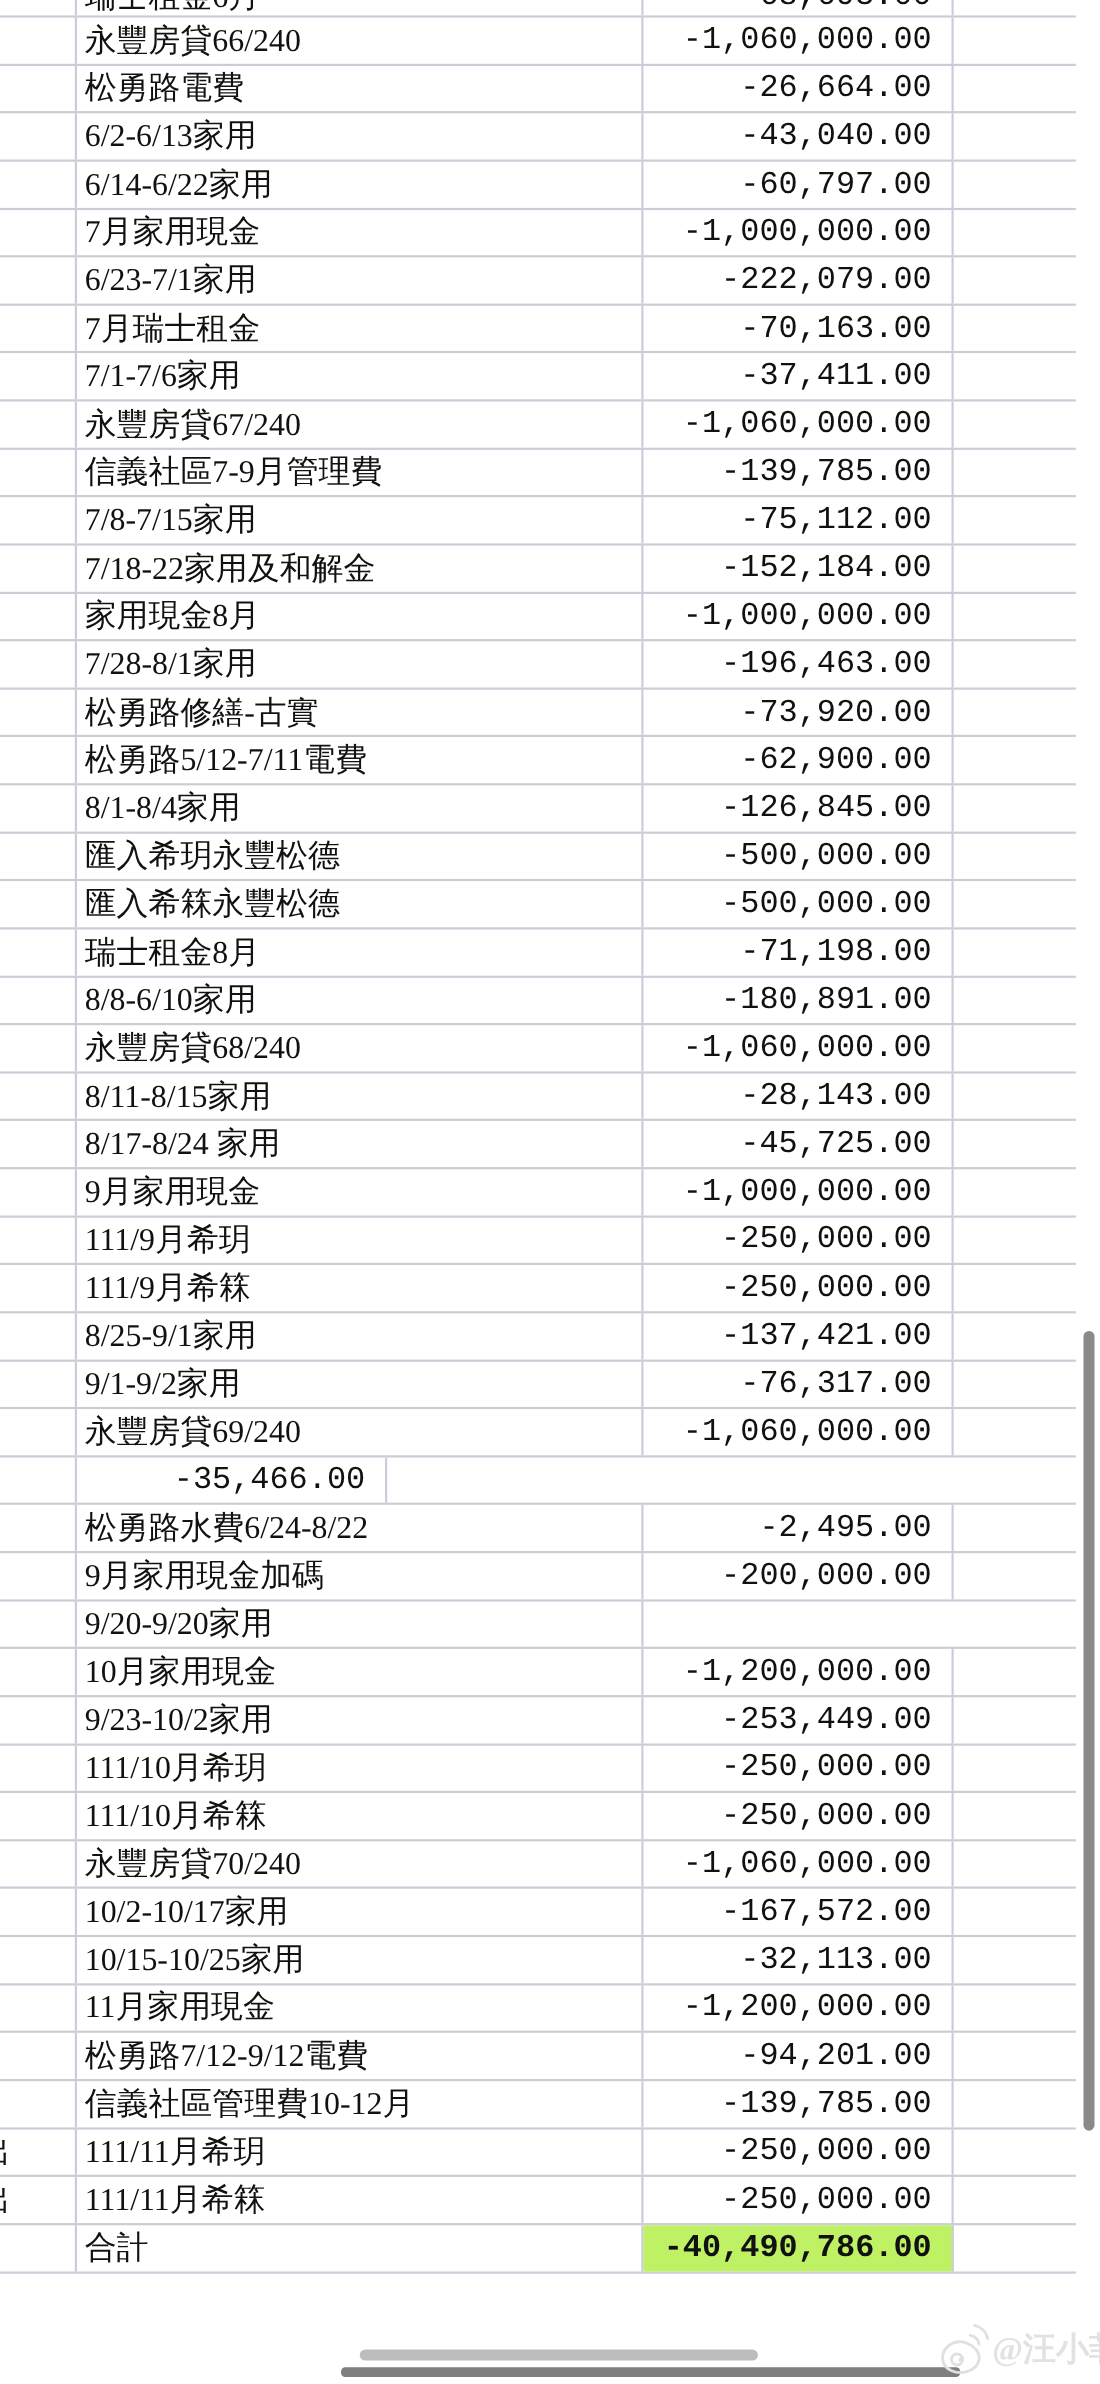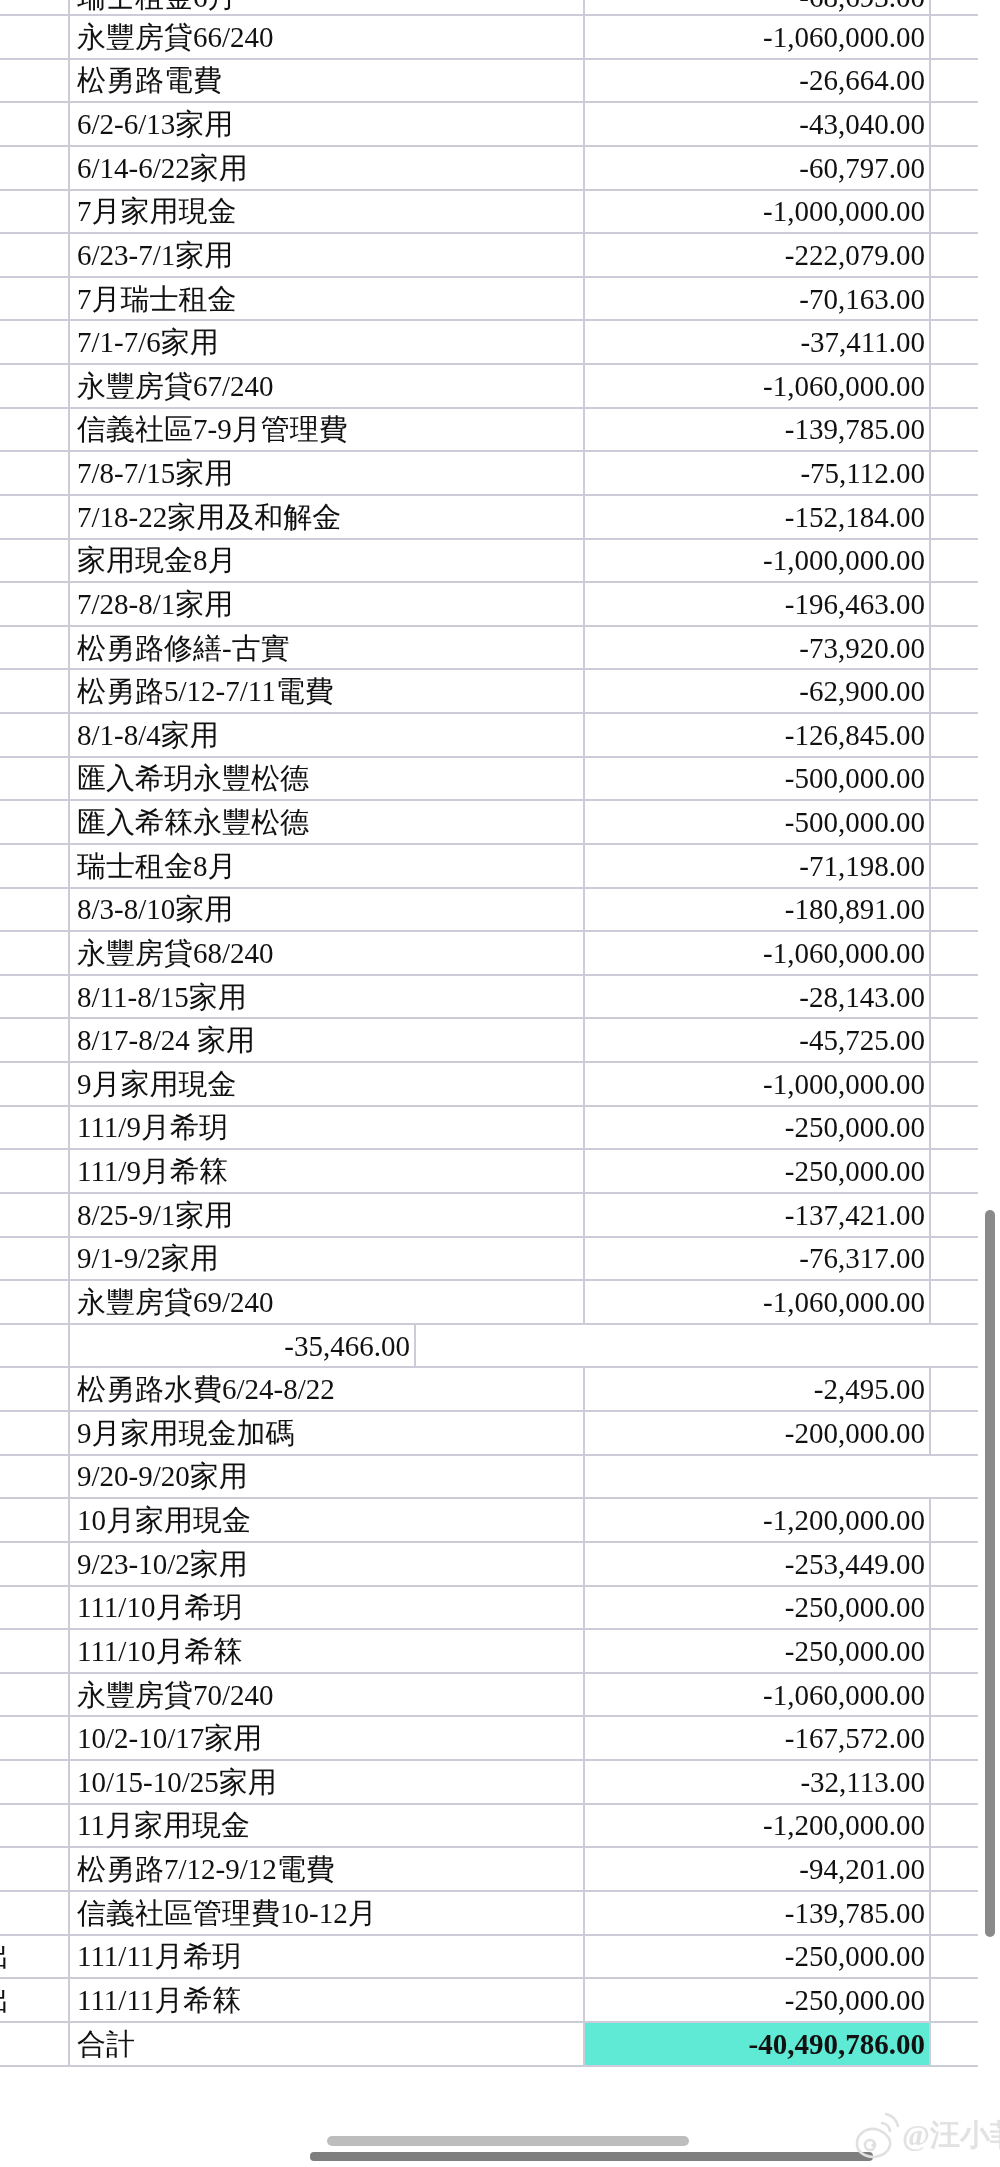--- a/index.html
+++ b/index.html
@@ -12,26 +12,26 @@
     font-family:"Liberation Serif","DejaVu Serif",serif;
     color:#111111;
   }
   .sheet{position:absolute;left:0;top:0;width:978px;}
   .row{display:flex;height:43.63px;border-bottom:2px solid var(--grid);box-sizing:border-box;}
   .row-partial{display:flex;height:16px;border-bottom:2px solid var(--grid);box-sizing:border-box;}
   .row-total{display:flex;height:44px;border-bottom:2px solid var(--grid);box-sizing:border-box;}
   .cell{box-sizing:border-box;border-right:2px solid var(--grid);display:flex;align-items:center;overflow:hidden;}
   .c-left{width:70px;flex:none;}
   .c-desc{width:515px;flex:none;padding-left:7px;}
-  .c-amt{width:346px;flex:none;justify-content:flex-end;padding-right:4px;}
+  .c-amt{width:282px;flex:none;justify-content:flex-end;padding-right:18px;font-family:Liberation Mono, monospace;}
   .c-right{flex:1;border-right:none;}
   .row .cell, .row-total .cell, .row-partial .cell{font-size:29px;line-height:34px;white-space:nowrap;}
   .cut-glyph{display:inline-block;margin-left:-19px;}
   .clip-bottom{display:inline-block;margin-top:-21px;}
-  .total-amt{background:#5eead4;font-weight:bold;}
+  .total-amt{background:#bef264;font-weight:bold;}
   .scrollbar{position:absolute;left:985px;top:1210px;width:10px;height:727px;border-radius:6px;background:#8a8a8a;}
   .scroll-pill{position:absolute;left:327px;top:2136px;width:362px;height:10px;border-radius:6px;background:#bdbdbd;}
   .home-bar{position:absolute;left:310px;top:2152px;width:563px;height:9px;border-radius:4px;background:#7e7e7e;}
   .watermark{position:absolute;left:852px;top:2108px;width:148px;height:55px;display:flex;align-items:center;
     color:#e2e2e2;font-size:30px;font-weight:bold;white-space:nowrap;
     text-shadow:0 0 1px #ffffff;}
   .watermark svg{flex:none;margin-right:2px;}
 </style>
 </head>
 <body>
@@ -165,21 +165,21 @@
         <div class="cell c-right"></div>
       </div>
       <div class="row">
         <div class="cell c-left"></div>
         <div class="cell c-desc">瑞士租金8月</div>
         <div class="cell c-amt">-71,198.00</div>
         <div class="cell c-right"></div>
       </div>
       <div class="row">
         <div class="cell c-left"></div>
-        <div class="cell c-desc">8/3-8/10家用</div>
+        <div class="cell c-desc">8/8-6/10家用</div>
         <div class="cell c-amt">-180,891.00</div>
         <div class="cell c-right"></div>
       </div>
       <div class="row">
         <div class="cell c-left"></div>
         <div class="cell c-desc">永豐房貸68/240</div>
         <div class="cell c-amt">-1,060,000.00</div>
         <div class="cell c-right"></div>
       </div>
       <div class="row">

